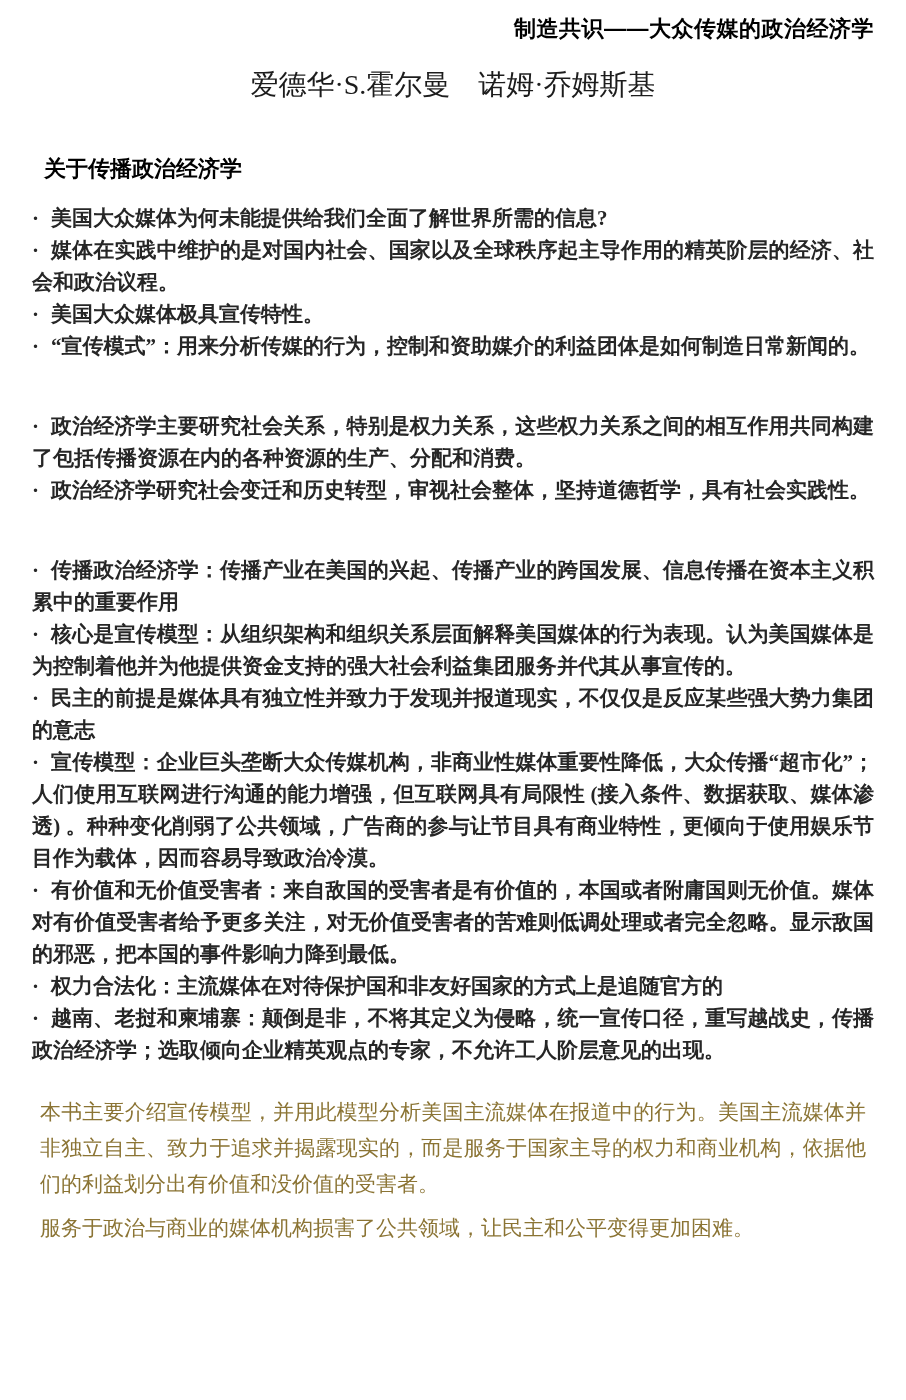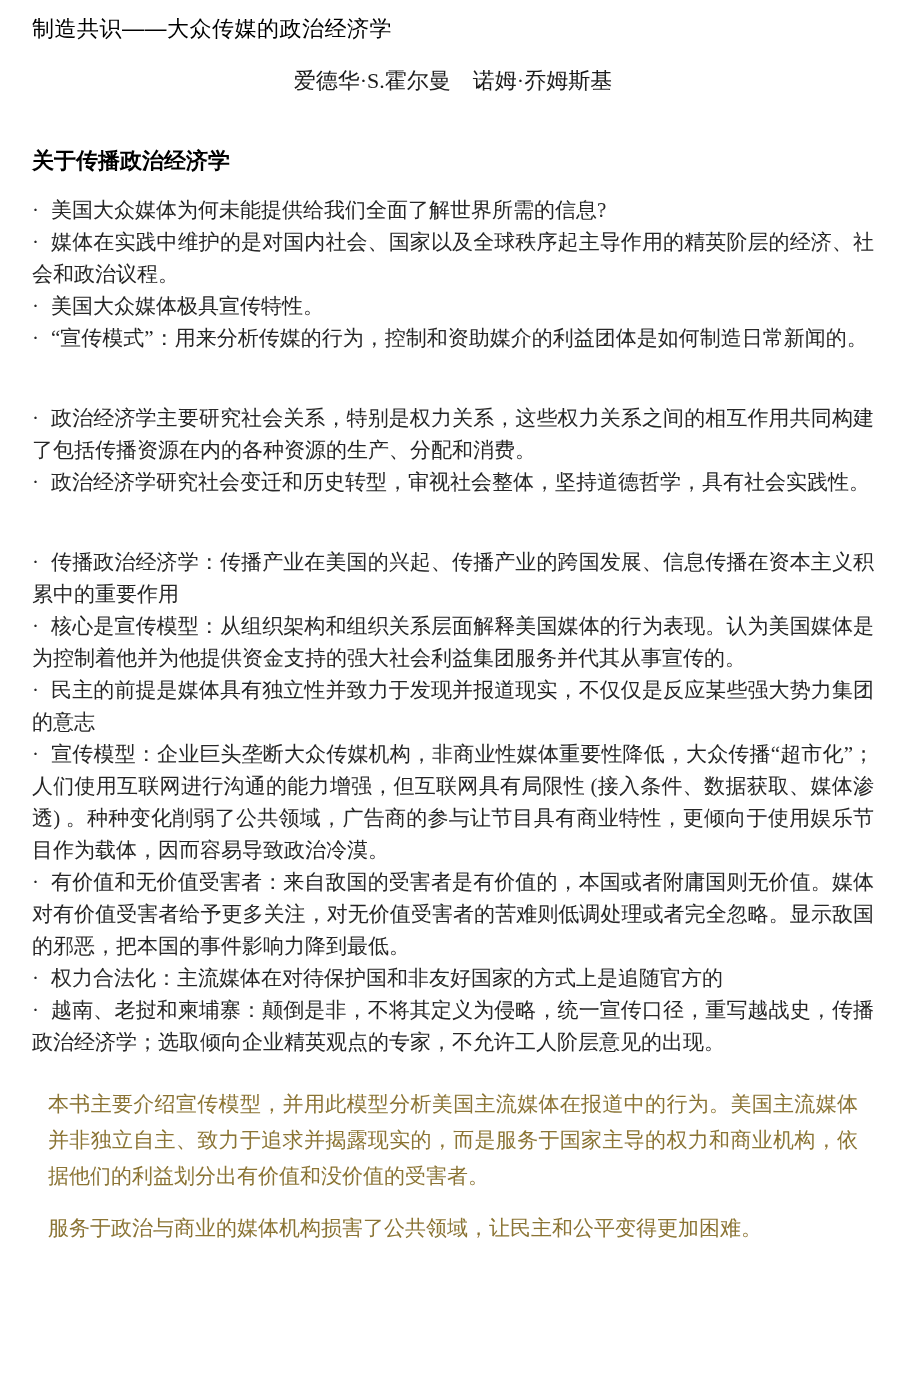--- a/index.html
+++ b/index.html
@@ -10,61 +10,62 @@
   .page {
     width: 906px;
     min-height: 1400px;
     box-sizing: border-box;
     padding: 12px 32px 30px 32px;
     background: #ffffff;
     overflow: hidden;
   }
   .doc-title {
     margin: 2px 0 22px 0;
-    text-align: left;
+    text-align: right;
     font-family: "Liberation Sans", "DejaVu Sans", sans-serif;
     font-size: 22px;
-    font-weight: normal;
+    font-weight: bold;
     color: #000000;
     letter-spacing: 0.5px;
   }
   .authors {
     margin: 0;
     text-align: center;
     font-family: "Liberation Serif", "DejaVu Serif", serif;
-    font-size: 22px;
+    font-size: 28px;
     color: #1c1c1c;
   }
   .section-heading {
-    margin: 50px 0 18px 0;
+    margin: 50px 0 18px 12px;
     font-family: "Liberation Sans", "DejaVu Sans", sans-serif;
     font-size: 22px;
     font-weight: bold;
     color: #000000;
   }
   .bullet {
     margin: 0;
     font-family: "Liberation Serif", "DejaVu Serif", serif;
     font-size: 21px;
     line-height: 32px;
     color: #262626;
     text-align: justify;
+    font-weight: bold;
   }
   .gap-before {
     margin-top: 48px;
   }
   .marker {
     display: inline-block;
     margin-right: 12px;
   }
   .footer-block {
     margin-top: 28px;
   }
   .footer-block p {
-    margin: 16px;
+    margin: 8px;
     font-family: "Liberation Serif", "DejaVu Serif", serif;
     font-size: 21px;
     line-height: 36px;
     color: #8b7434;
     text-align: justify;
   }
 </style>
 </head>
 <body>
 

